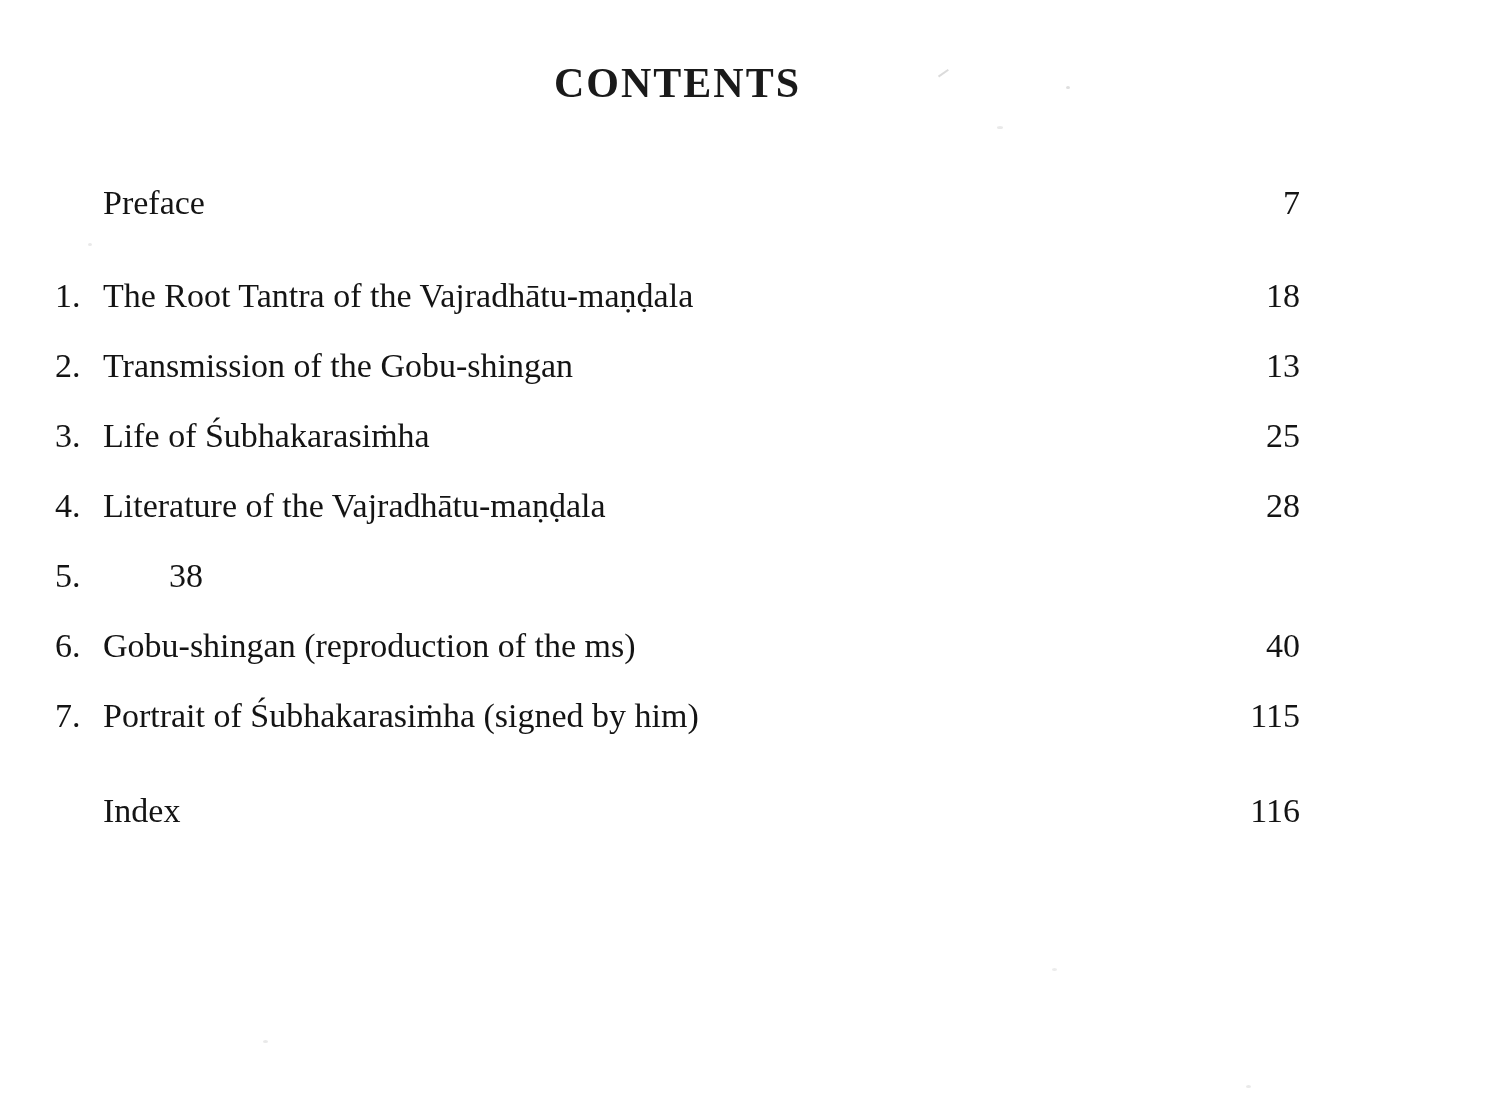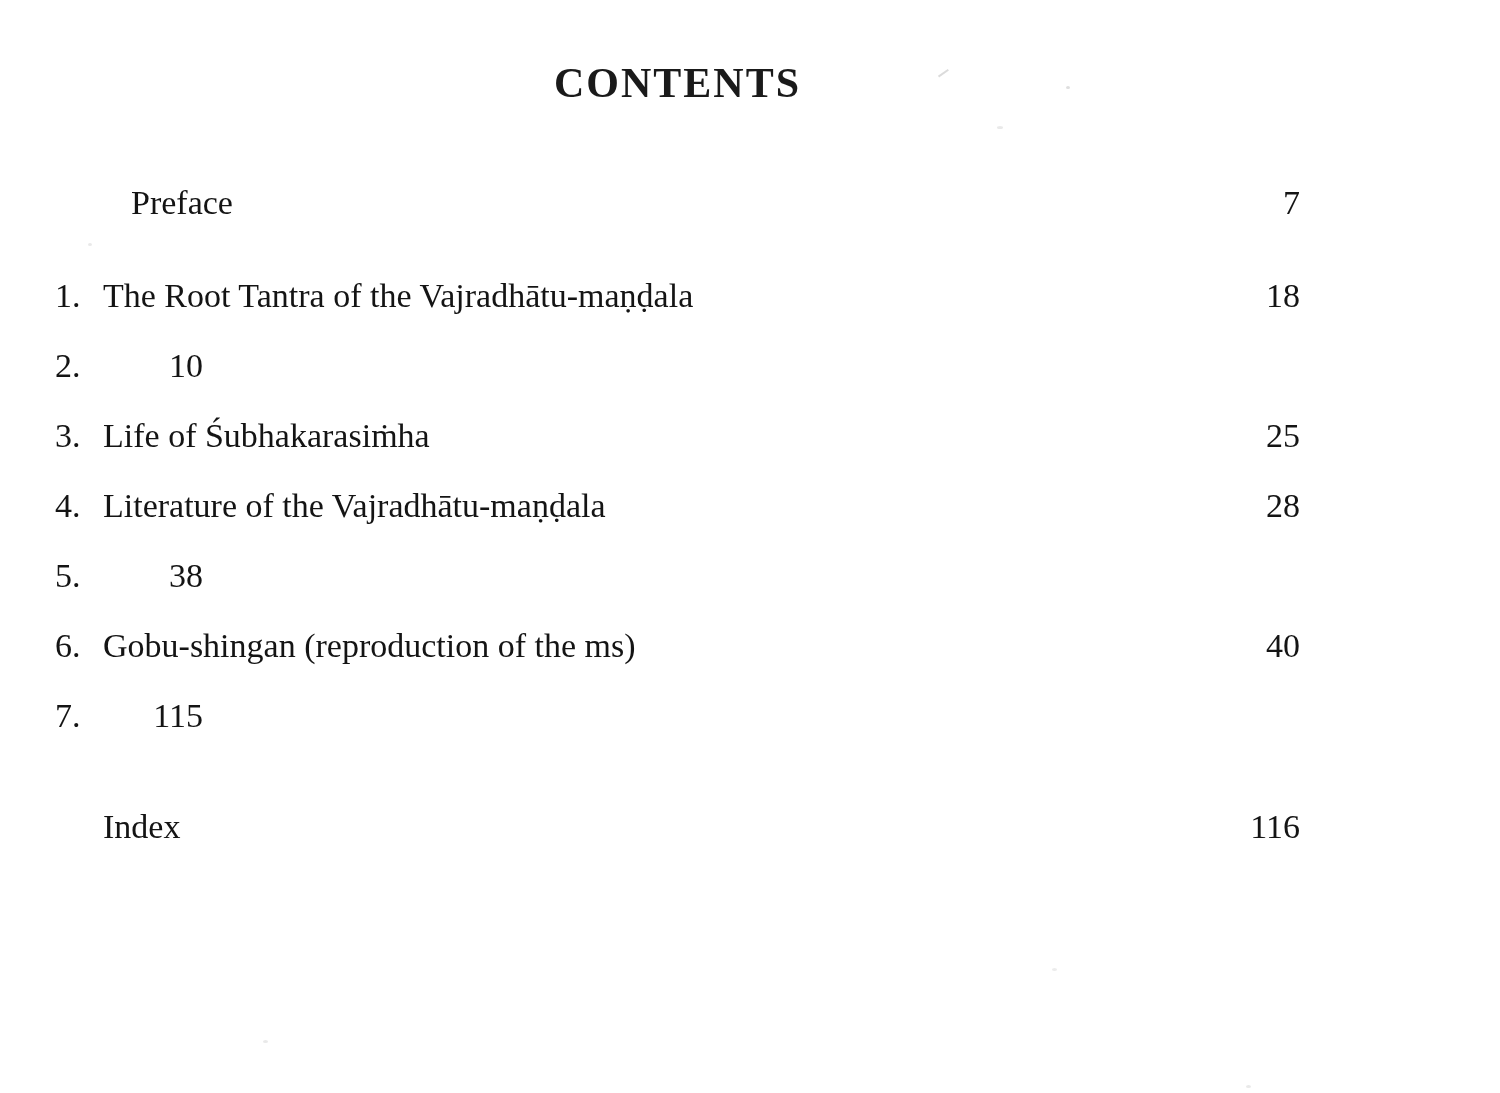--- a/index.html
+++ b/index.html
@@ -32,23 +32,23 @@
     margin-top: 0;
   }
   .toc-row {
     display: flex;
     align-items: baseline;
     font-size: 34px;
     line-height: 41px;
     margin-top: 29px;
     color: #141414;
   }
-  .toc-row.gap-preface { margin-top: 74px; gap: 28px; }
+  .toc-row.gap-preface { margin-top: 74px; }
   .toc-row.gap-first   { margin-top: 52px; }
-  .toc-row.gap-index   { margin-top: 70px; }
+  .toc-row.gap-index   { margin-top: 54px; }
   .toc-num {
     flex: 0 0 48px;
     text-align: left;
   }
   .toc-label {
     flex: 1 1 auto;
     text-align: left;
     white-space: nowrap;
     overflow: hidden;
   }
@@ -87,21 +87,22 @@
       </div>
 
       <div class="toc-row gap-first">
         <span class="toc-num">1.</span>
         <span class="toc-label">The Root Tantra of the Vajradhātu-maṇḍala</span>
         <span class="toc-page">18</span>
       </div>
 
       <div class="toc-row">
         <span class="toc-num">2.</span>
-        <span class="toc-page">10</span>
+        <span class="toc-label">Transmission of the Gobu-shingan</span>
+        <span class="toc-page">13</span>
       </div>
 
       <div class="toc-row">
         <span class="toc-num">3.</span>
         <span class="toc-label">Life of Śubhakarasiṁha</span>
         <span class="toc-page">25</span>
       </div>
 
       <div class="toc-row">
         <span class="toc-num">4.</span>
@@ -115,20 +116,21 @@
       </div>
 
       <div class="toc-row">
         <span class="toc-num">6.</span>
         <span class="toc-label">Gobu-shingan (reproduction of the ms)</span>
         <span class="toc-page">40</span>
       </div>
 
       <div class="toc-row">
         <span class="toc-num">7.</span>
+        <span class="toc-label">Portrait of Śubhakarasiṁha (signed by him)</span>
         <span class="toc-page">115</span>
       </div>
 
       <div class="toc-row gap-index">
         <span class="toc-num"></span>
         <span class="toc-label">Index</span>
         <span class="toc-page">116</span>
       </div>
 
     </div>

